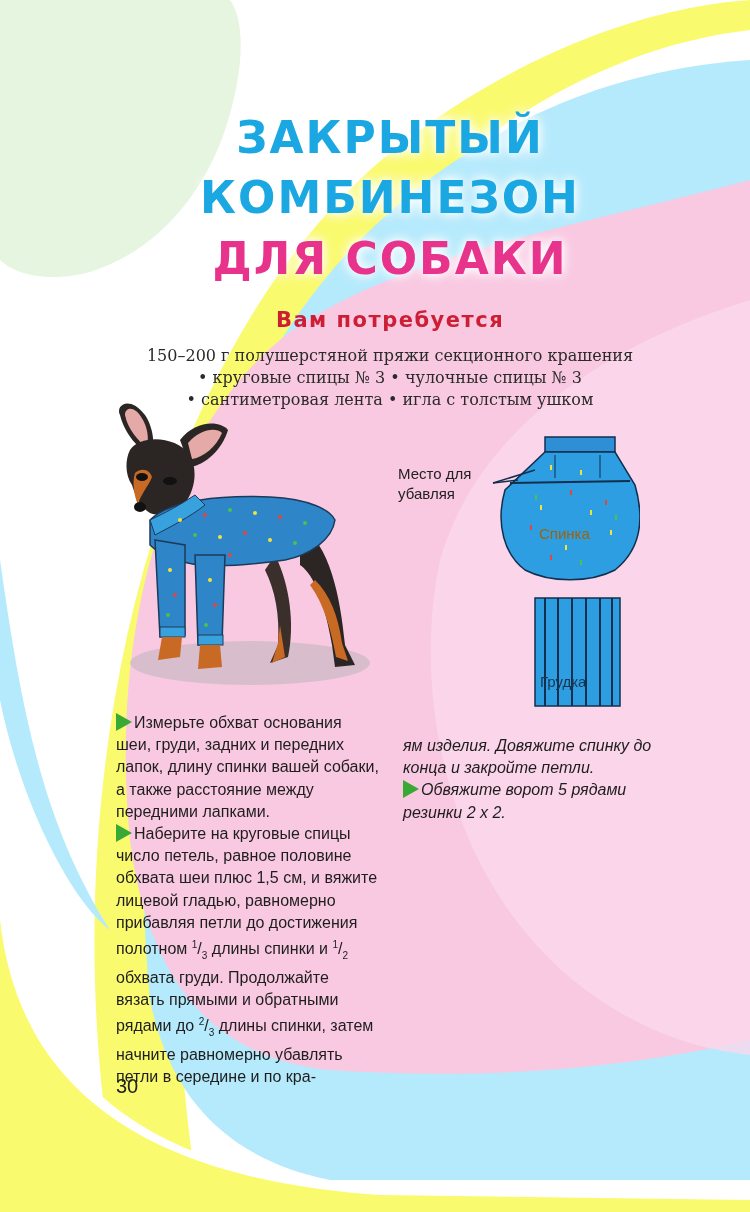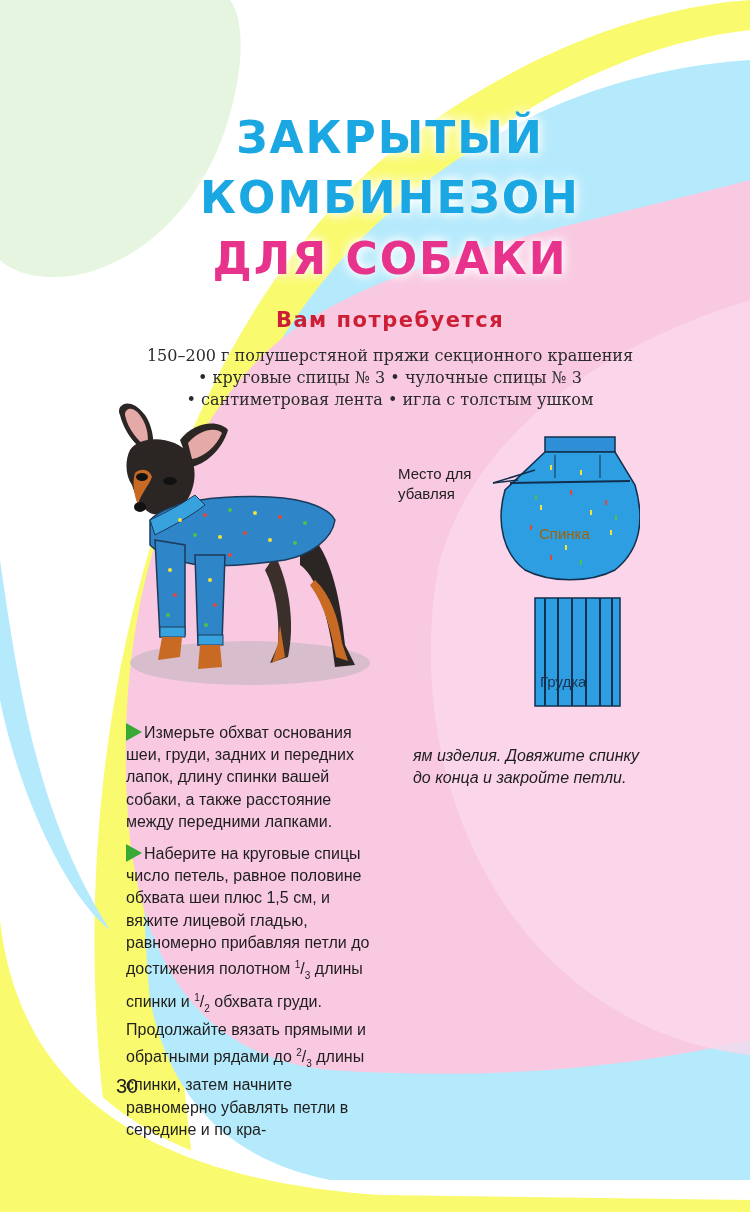--- a/index.html
+++ b/index.html
@@ -8,21 +8,21 @@
   .layer { position:absolute; z-index:2; }
   .title { left:0; width:780px; top:108px; text-align:center; font-family:"DejaVu Sans", sans-serif; letter-spacing:2px; }
   .title .l1, .title .l2 { color:#1aa7e2; font-size:44px; font-weight:bold; line-height:60px; text-shadow:0 0 14px #fff, 0 0 10px #fff; }
   .title .l3 { color:#e7338b; font-size:44px; font-weight:bold; line-height:62px; text-shadow:0 0 14px #fff, 0 0 10px #fff; }
   .need-title { left:0; width:780px; top:308px; text-align:center; color:#cc1f35; font-size:21px; font-weight:bold; letter-spacing:1.5px; font-family:"DejaVu Sans", sans-serif; }
   .need-list { left:0; width:780px; top:345px; text-align:center; color:#2a2a2a; font-size:16px; line-height:22px; font-family:"DejaVu Serif", serif; }
   .dog { left:110px; top:395px; width:260px; height:300px; }
   .scheme { left:390px; top:430px; width:250px; height:280px; }
   .scheme-label { position:absolute; font-size:15px; color:#222; line-height:20px; }
   .col { top:712px; width:265px; font-size:16px; line-height:22.2px; color:#1e1e1e; font-family:"Liberation Sans", sans-serif; }
-  .col p { margin:10px; }
+  .col p { margin:0; }
   .col.left { left:116px; }
   .col.right { left:403px; top:735px;font-style:italic; }
   .tri { display:inline-block; width:0; height:0; border-top:9px solid transparent; border-bottom:9px solid transparent; border-left:16px solid #39a935; vertical-align:-3px; margin-right:2px; }
   sup.fr, sub.fr { font-size:10px; }
   .pagenum { left:116px; top:1075px; font-size:20px; color:#222; }
 </style>
 </head>
 <body>
 
 <svg class="bg" viewBox="0 0 750 1212" xmlns="http://www.w3.org/2000/svg">
@@ -156,15 +156,16 @@
   <div class="scheme-label" style="left:150px;top:230px;width:80px;color:#1b3550;margin-top:12px;">Грудка</div>
 </div>
 
 <div class="layer col left">
   <p><span class="tri"></span><span>Измерьте обхват основания шеи, груди, задних и передних лапок,  длину спинки вашей собаки, а также расстояние между передними лапками.</span></p>
   <p><span class="tri"></span><span>Наберите на круговые спицы число петель, равное половине обхвата шеи плюс 1,5 см, и вяжите лицевой гладью, равномерно прибавляя петли до достижения полотном </span><sup class="fr">1</sup>/<sub class="fr">3</sub><span> длины спинки и </span><sup class="fr">1</sup>/<sub class="fr">2</sub><span> обхвата груди. Продолжайте вязать прямыми и обратными рядами до </span><sup class="fr">2</sup>/<sub class="fr">3</sub><span> длины спинки, затем начните равномерно убавлять петли в середине и по кра-</span></p>
 </div>
 
 <div class="layer col right">
   <p>ям изделия. Довяжите спинку до конца и закройте петли.</p>
+  <p><span class="tri"></span><span>Обвяжите ворот 5 рядами резинки 2 х 2.</span></p>
 </div>
 
 <div class="layer pagenum">30</div>
 
 </body></html>

